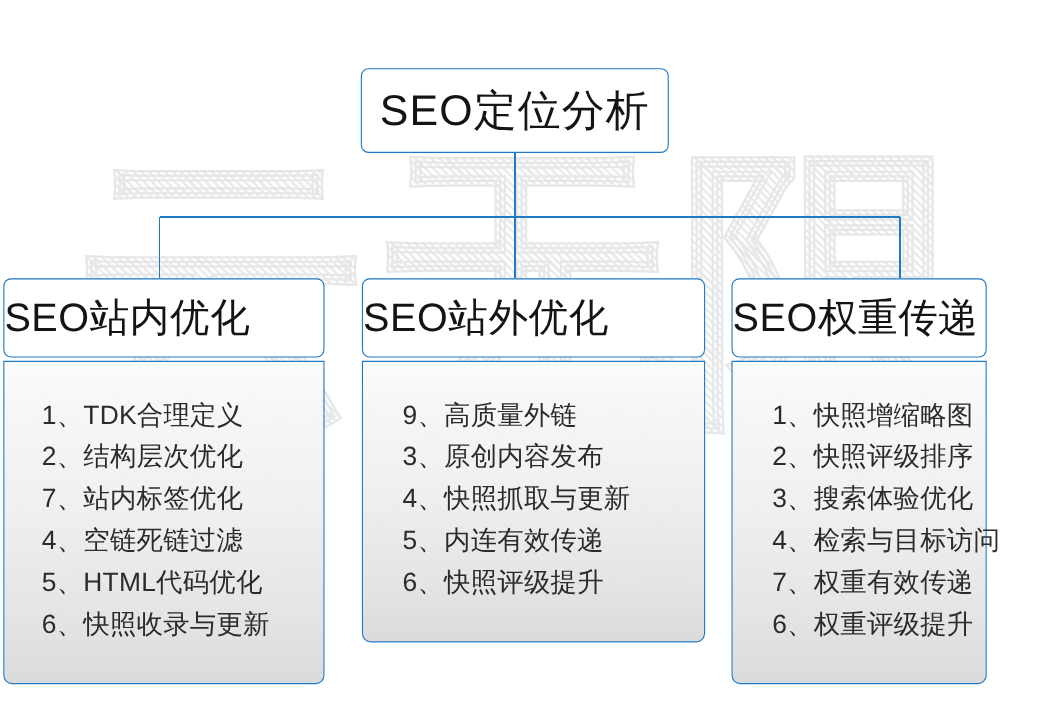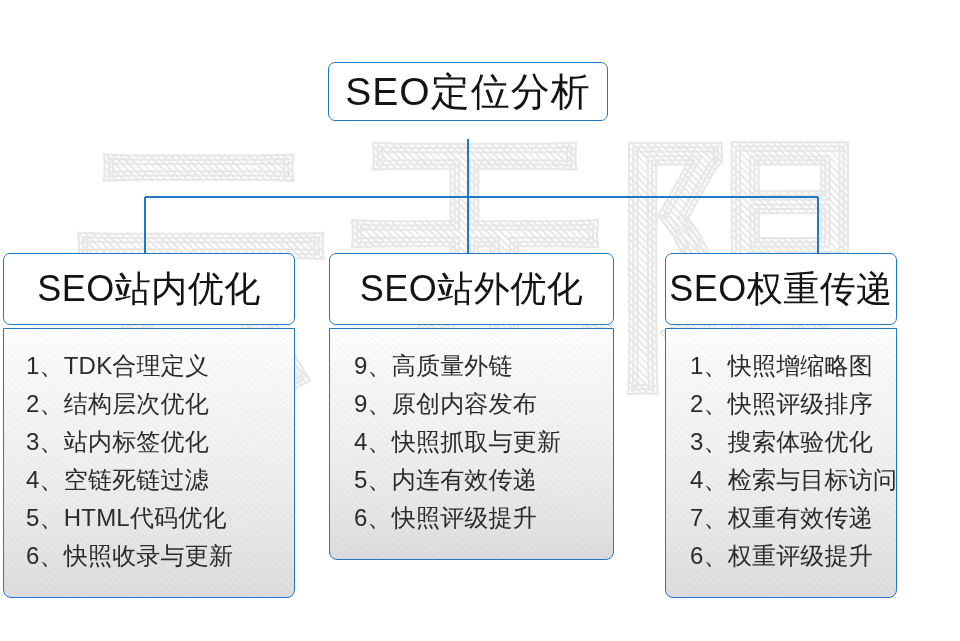--- a/index.html
+++ b/index.html
@@ -62,21 +62,21 @@
     z-index: 1;
     pointer-events: none;
   }
 
   
   .root-node {
     position: absolute;
     left: 328px;
     top: 62px;
     width: 280px;
-    height: 59px;
+    height: 77px;
     box-sizing: border-box;
     border: 1.6px solid #2079c4;
     border-radius: 7px;
     background: #ffffff;
     display: flex;
     align-items: center;
     justify-content: center;
     z-index: 3;
   }
   .root-title {
@@ -95,32 +95,31 @@
     height: 641px;
     z-index: 2;
     pointer-events: none;
   }
   .branch {
     position: absolute;
     top: 253px;
     pointer-events: auto;
   }
   .branch-0 { left: 3px;   width: 292px; }
-  .branch-1 { left: 329px; width: 285px; }
+  .branch-1 { left: 329px; width: 312px; }
   .branch-2 { left: 665px; width: 232px; }
 
   .branch-head {
     box-sizing: border-box;
     height: 72px;
     border: 1.6px solid #2079c4;
     border-radius: 7px;
     background: #ffffff;
     display: flex;
     align-items: center;
-    justify-content: center;
   }
   .branch-head-title {
     font-size: 36px;
     color: #141414;
     letter-spacing: 0.5px;
     white-space: nowrap;
   }
 
   .branch-body {
     box-sizing: border-box;
@@ -138,21 +137,21 @@
         #e6e6e6 78%,
         #dcdcdc 100%);
     padding: 18px 0 22px 0;
   }
   .branch-0 .branch-body { padding-left: 22px; padding-right: 10px; }
   .branch-1 .branch-body { padding-left: 24px; padding-right: 10px; }
   .branch-2 .branch-body { padding-left: 24px; padding-right: 10px; }
 
   .item-list {
     list-style: none;
-    margin: 0;
+    margin: 12px;
     padding: 0;
   }
   .item {
     font-size: 24px;
     color: #2b2b2b;
     line-height: 38px;
     white-space: nowrap;
     letter-spacing: 0.2px;
   }
 </style>
@@ -187,36 +186,36 @@
   <div class="branches">
 
     <div class="branch branch-0">
       <div class="branch-head">
         <span class="branch-head-title">SEO站内优化</span>
       </div>
       <div class="branch-body">
         <ul class="item-list">
           <li class="item">1、TDK合理定义</li>
           <li class="item">2、结构层次优化</li>
-          <li class="item">3、站内标签优化</li>
+          <li class="item">7、站内标签优化</li>
           <li class="item">4、空链死链过滤</li>
           <li class="item">5、HTML代码优化</li>
           <li class="item">6、快照收录与更新</li>
         </ul>
       </div>
     </div>
 
     <div class="branch branch-1">
       <div class="branch-head">
         <span class="branch-head-title">SEO站外优化</span>
       </div>
       <div class="branch-body">
         <ul class="item-list">
           <li class="item">9、高质量外链</li>
-          <li class="item">9、原创内容发布</li>
+          <li class="item">3、原创内容发布</li>
           <li class="item">4、快照抓取与更新</li>
           <li class="item">5、内连有效传递</li>
           <li class="item">6、快照评级提升</li>
         </ul>
       </div>
     </div>
 
     <div class="branch branch-2">
       <div class="branch-head">
         <span class="branch-head-title">SEO权重传递</span>

